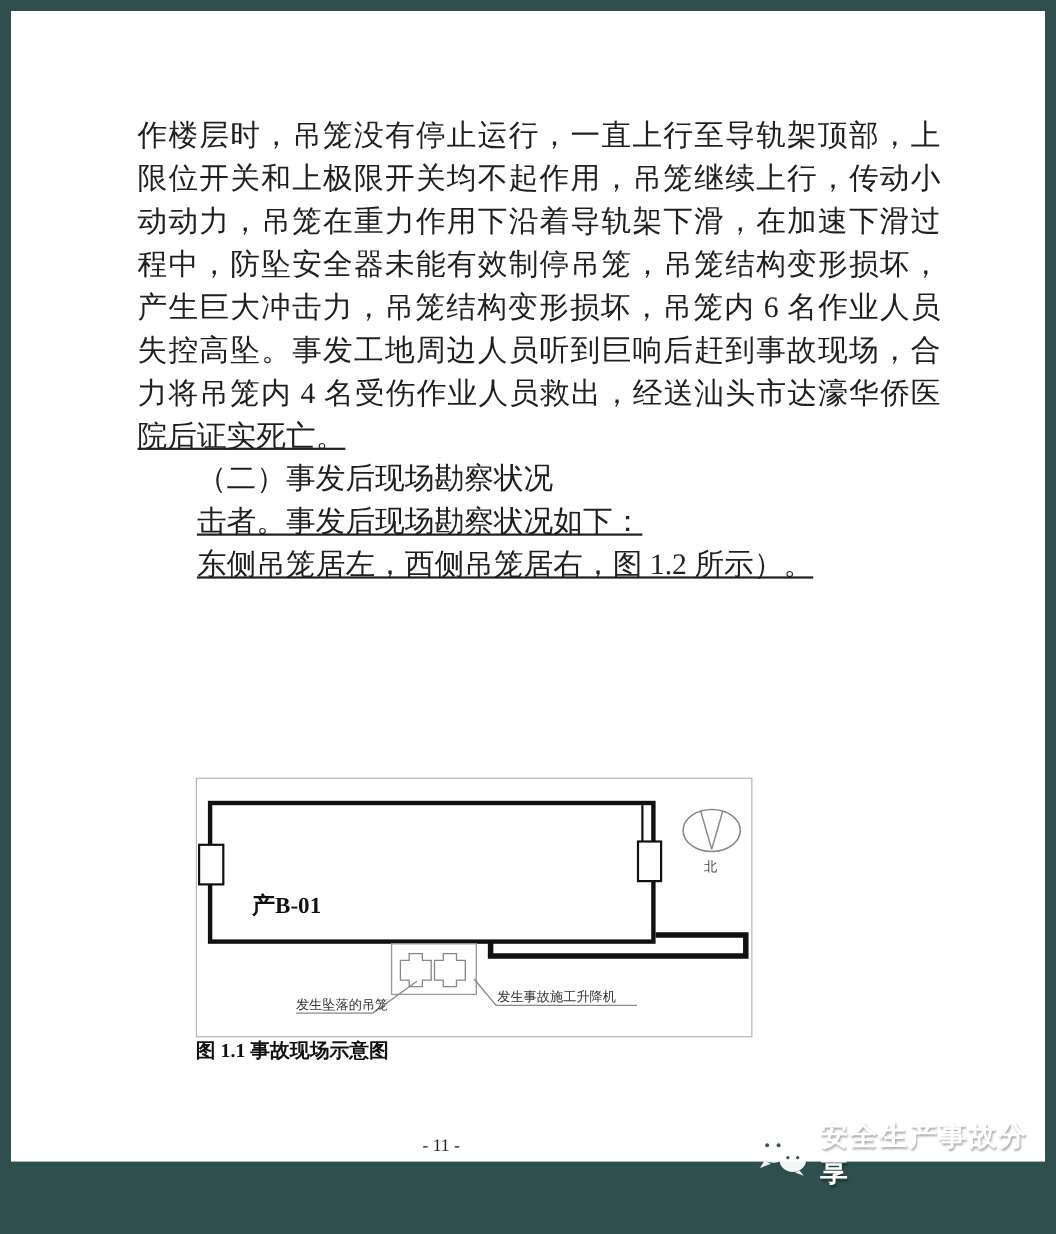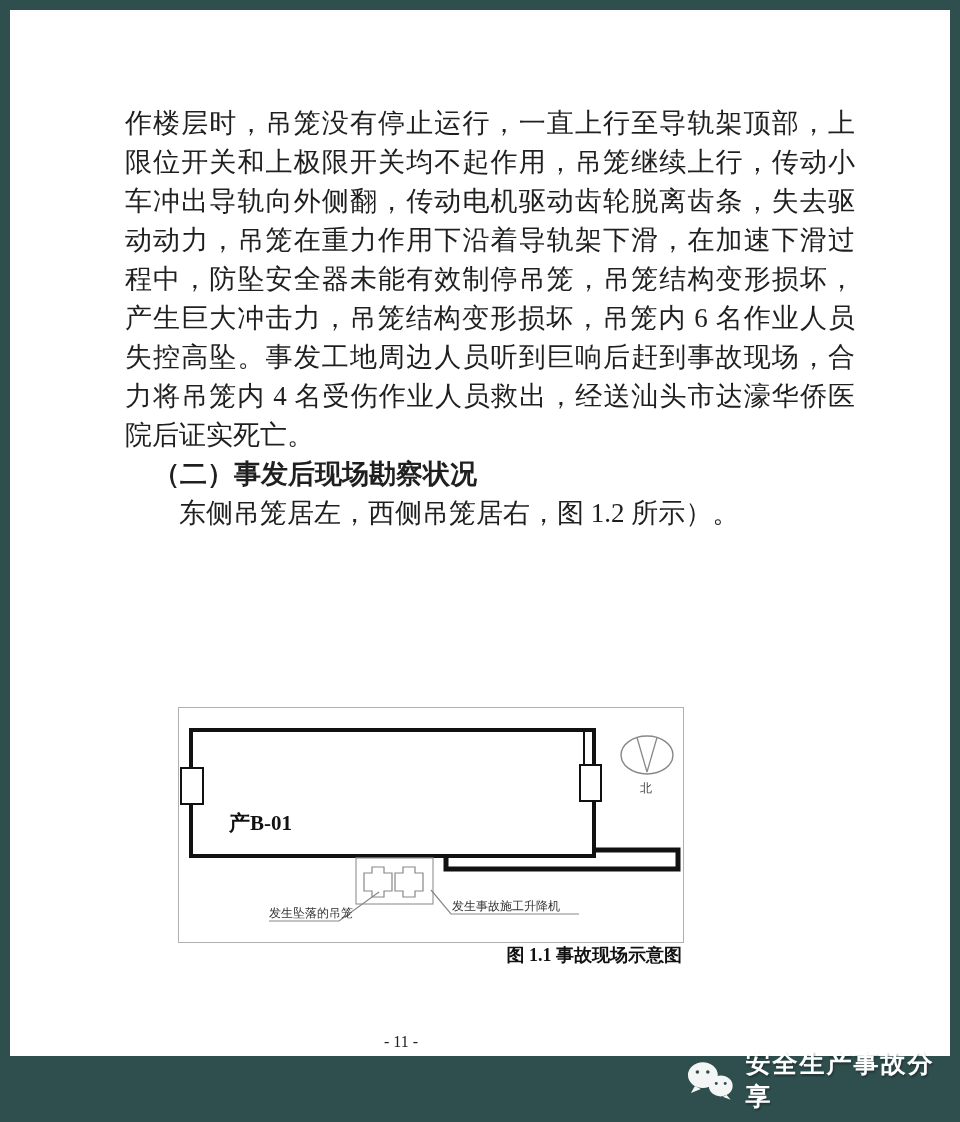--- a/index.html
+++ b/index.html
@@ -10,65 +10,65 @@
   .frame{position:absolute;background:#2f4f4f;}
   .frame-top{left:0;top:0;width:960px;height:10px;}
   .frame-left{left:0;top:0;width:10px;height:1122px;}
   .frame-right{right:0;top:0;width:10px;height:1122px;}
   .frame-bottom{left:0;top:1056px;width:960px;height:66px;}
 
   
   .content{position:absolute;left:125px;top:104px;width:730px;
            font-size:27px;line-height:39px;color:#1f1f1f;}
   .para .line{text-align:justify;text-align-last:justify;}
-  .para .line:last-child{text-align-last:left;}
+  .para .line:last-child{text-align-last:left;text-decoration:underline;}
   .indent-first .line:first-child{text-indent:54px;}
-  .heading{font-weight:bold;margin-left:28px;line-height:39px;
+  .heading{font-weight:normal;margin-left:54px;line-height:39px;
            font-family:"Liberation Sans","Liberation Serif",sans-serif;}
 
   
   .figure-box{position:absolute;left:178px;top:707px;width:504px;height:234px;
               border:1px solid #b0b0b0;background:#fff;}
   .figure-caption{position:absolute;left:178px;top:941px;width:504px;
-                  text-align:right;font-weight:bold;font-size:18px;line-height:28px;color:#111;}
+                  text-align:left;font-weight:bold;font-size:18px;line-height:28px;color:#111;}
 
   
   .page-number{position:absolute;left:384px;top:1033px;width:90px;
                text-align:left;font-size:16px;color:#222;}
 
   
-  .watermark{position:absolute;left:684px;top:1060px;height:40px;
+  .watermark{position:absolute;left:684px;top:1029px;height:40px;
              display:flex;align-items:center;gap:10px;}
   .watermark-text{color:#ffffff;font-weight:bold;font-size:25px;letter-spacing:2px;
                   font-family:"Liberation Sans",sans-serif;
                   text-shadow:1px 2px 2px rgba(0,0,0,0.35);}
   svg text{font-family:"Liberation Serif",serif;}
 </style>
 </head>
 <body>
 
 <div class="frame frame-top"></div>
 <div class="frame frame-left"></div>
 <div class="frame frame-right"></div>
 <div class="frame frame-bottom"></div>
 
 <div class="content">
   <div class="para">
       <div class="line">作楼层时，吊笼没有停止运行，一直上行至导轨架顶部，上</div>
       <div class="line">限位开关和上极限开关均不起作用，吊笼继续上行，传动小</div>
-      <div class="line">车冲出导轨向外侧翻，传动电机驱动齿轮脱离齿条，失去驱</div>
       <div class="line">动动力，吊笼在重力作用下沿着导轨架下滑，在加速下滑过</div>
       <div class="line">程中，防坠安全器未能有效制停吊笼，吊笼结构变形损坏，</div>
       <div class="line">产生巨大冲击力，吊笼结构变形损坏，吊笼内 6 名作业人员</div>
       <div class="line">失控高坠。事发工地周边人员听到巨响后赶到事故现场，合</div>
       <div class="line">力将吊笼内 4 名受伤作业人员救出，经送汕头市达濠华侨医</div>
       <div class="line">院后证实死亡。</div>
     </div>
   <div class="heading">（二）事发后现场勘察状况</div>
   <div class="para indent-first">
+      <div class="line">击者。事发后现场勘察状况如下：</div>
     </div>
   <div class="para indent-first">
       <div class="line">东侧吊笼居左，西侧吊笼居右，图 1.2 所示）。</div>
     </div>
 </div>
 
 <div class="figure-box">
   <svg width="502" height="232" viewBox="0 0 502 232">
 
     <g>

